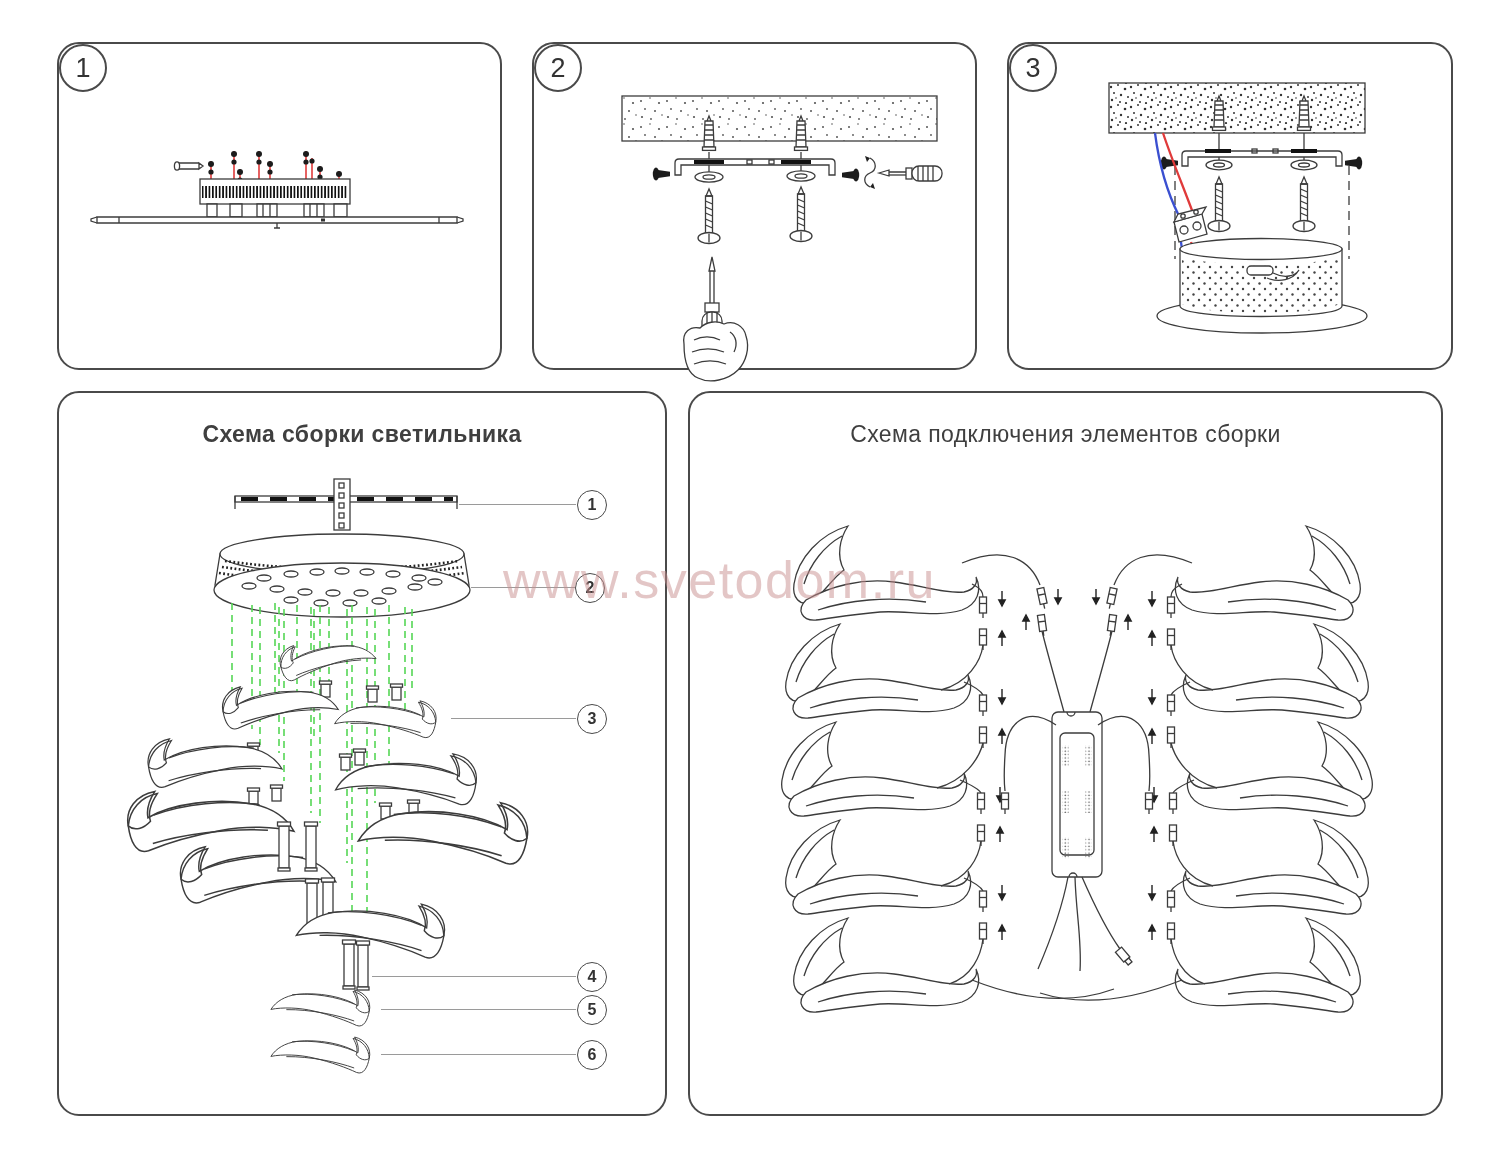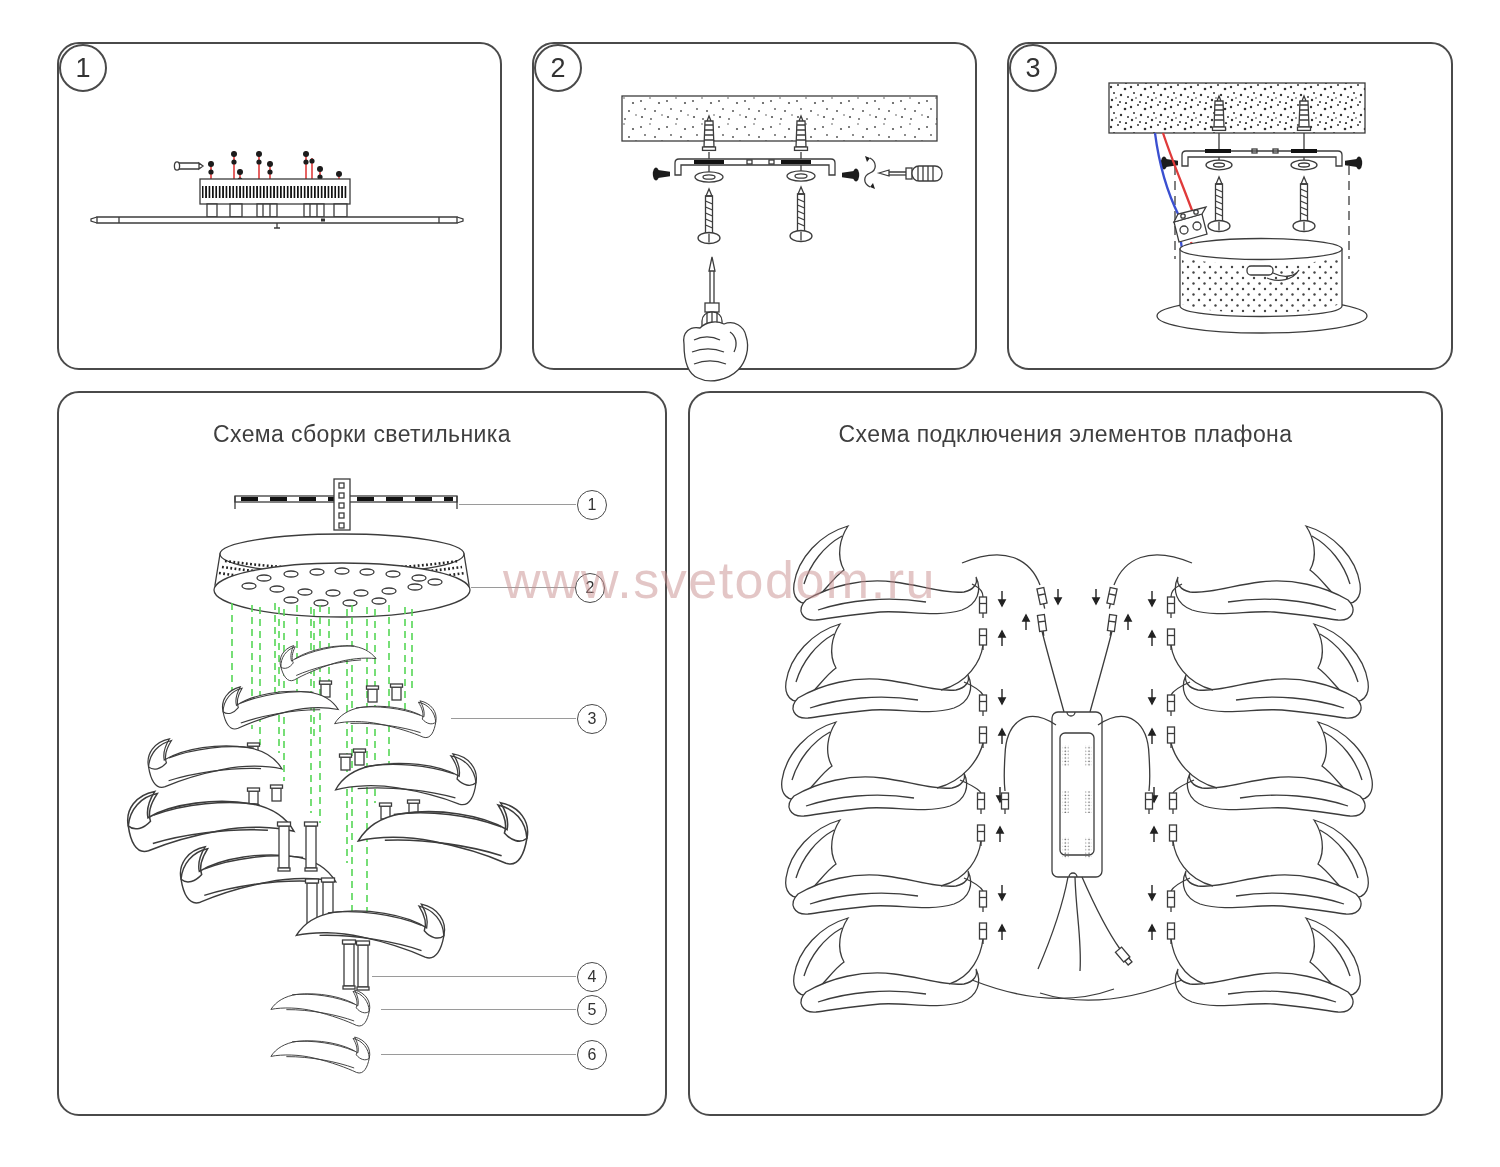--- a/index.html
+++ b/index.html
@@ -283,21 +283,21 @@
       <ellipse cx="253" cy="272" rx="105" ry="17" class="fw"></ellipse>
       <path class="fw" d="M171,205 C171,199 333,199 333,205 L333,262 C333,276 171,276 171,262 Z"></path>
       <ellipse cx="252" cy="205" rx="81" ry="10.5" class="fw"></ellipse>
       <path d="M173,212 C200,224 304,224 331,212 L331,260 C300,272 204,272 173,260 Z" fill="url(#drumdots)" stroke="none"></path>
       <rect x="238" y="222" width="26" height="9" rx="4" class="fw"></rect>
       <path class="ln" d="M264,229 C276,235 286,232 290,226 C284,236 270,239 258,234"></path>
     </g>
   </svg>
 </div>
 
-<div class="panel" style="left:57px;top:391px;width:610px;height:725px;">
+<div class="panel" style="left:57px;top:391px;width:610px;height:725px;font-weight:bold;">
   <div class="panel-title" style="top:28px;">Схема сборки светильника</div>
   <svg width="610" height="725" viewBox="0 0 610 725">
 
     <g>
       <rect x="176" y="103" width="222" height="6" class="fw"></rect>
       <path d="M182,106 H394" stroke="#111" stroke-width="4" stroke-dasharray="17,12" fill="none"></path>
       <path class="ln" d="M176,103 v13 M398,103 v13"></path>
       <rect x="275" y="86" width="16" height="51" class="fw"></rect>
       <g class="ln">
           <rect x="280" y="90" width="5" height="5"></rect>
@@ -418,21 +418,21 @@
     </div>
   <div class="callout" style="left:518px;top:602px;">
       <span>5</span>
     </div>
   <div class="callout" style="left:518px;top:647px;">
       <span>6</span>
     </div>
 </div>
 
 <div class="panel" style="left:688px;top:391px;width:755px;height:725px;">
-  <div class="panel-title" style="top:28px;">Схема подключения элементов плафона</div>
+  <div class="panel-title" style="top:28px;">Схема подключения элементов сборки</div>
   <svg width="755" height="725" viewBox="0 0 755 725">
 
     <g>
       <use href="#wing" transform="translate(94,129)"></use>
       <use href="#wing" transform="translate(86,227)"></use>
       <use href="#wing" transform="translate(82,325)"></use>
       <use href="#wing" transform="translate(86,423)"></use>
       <use href="#wing" transform="translate(94,521)"></use>
     </g>
 

